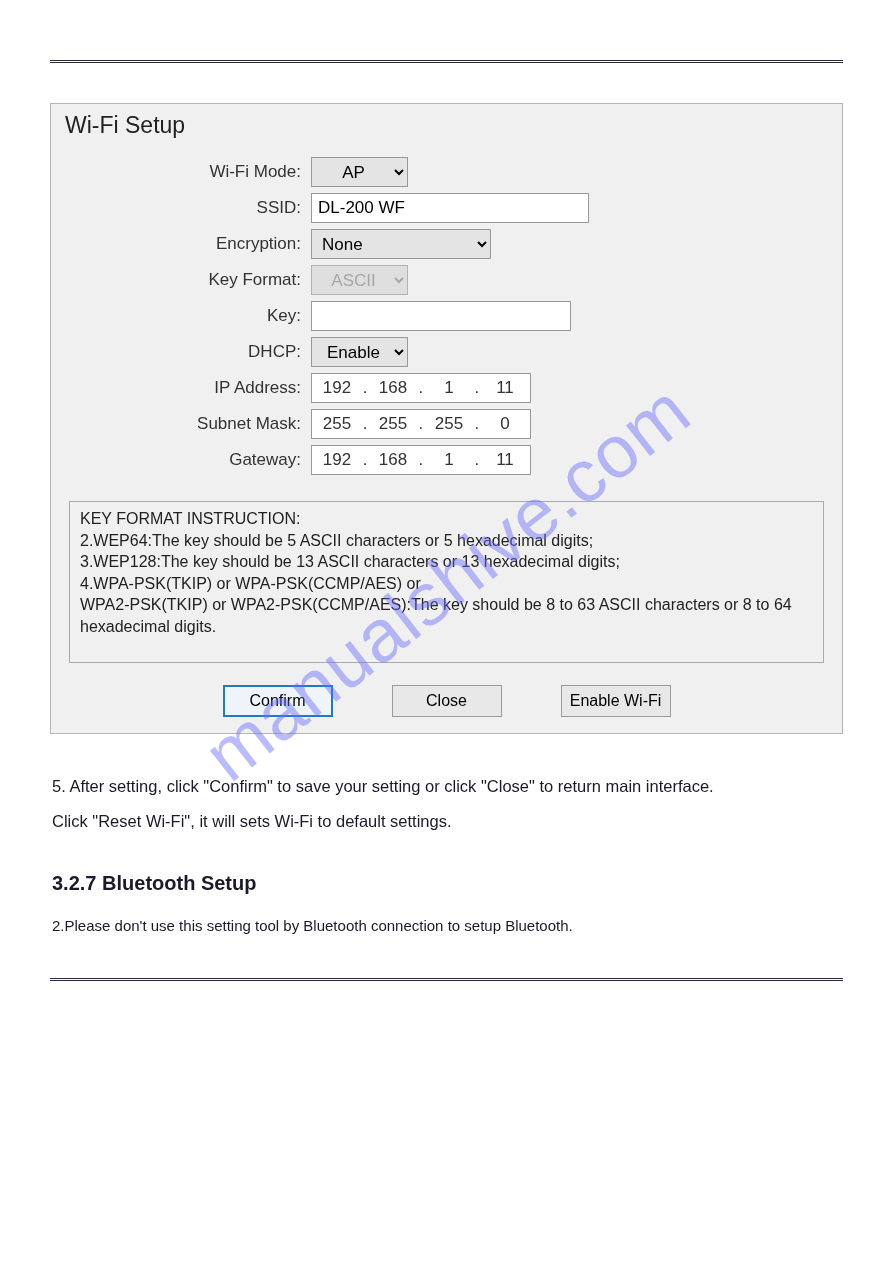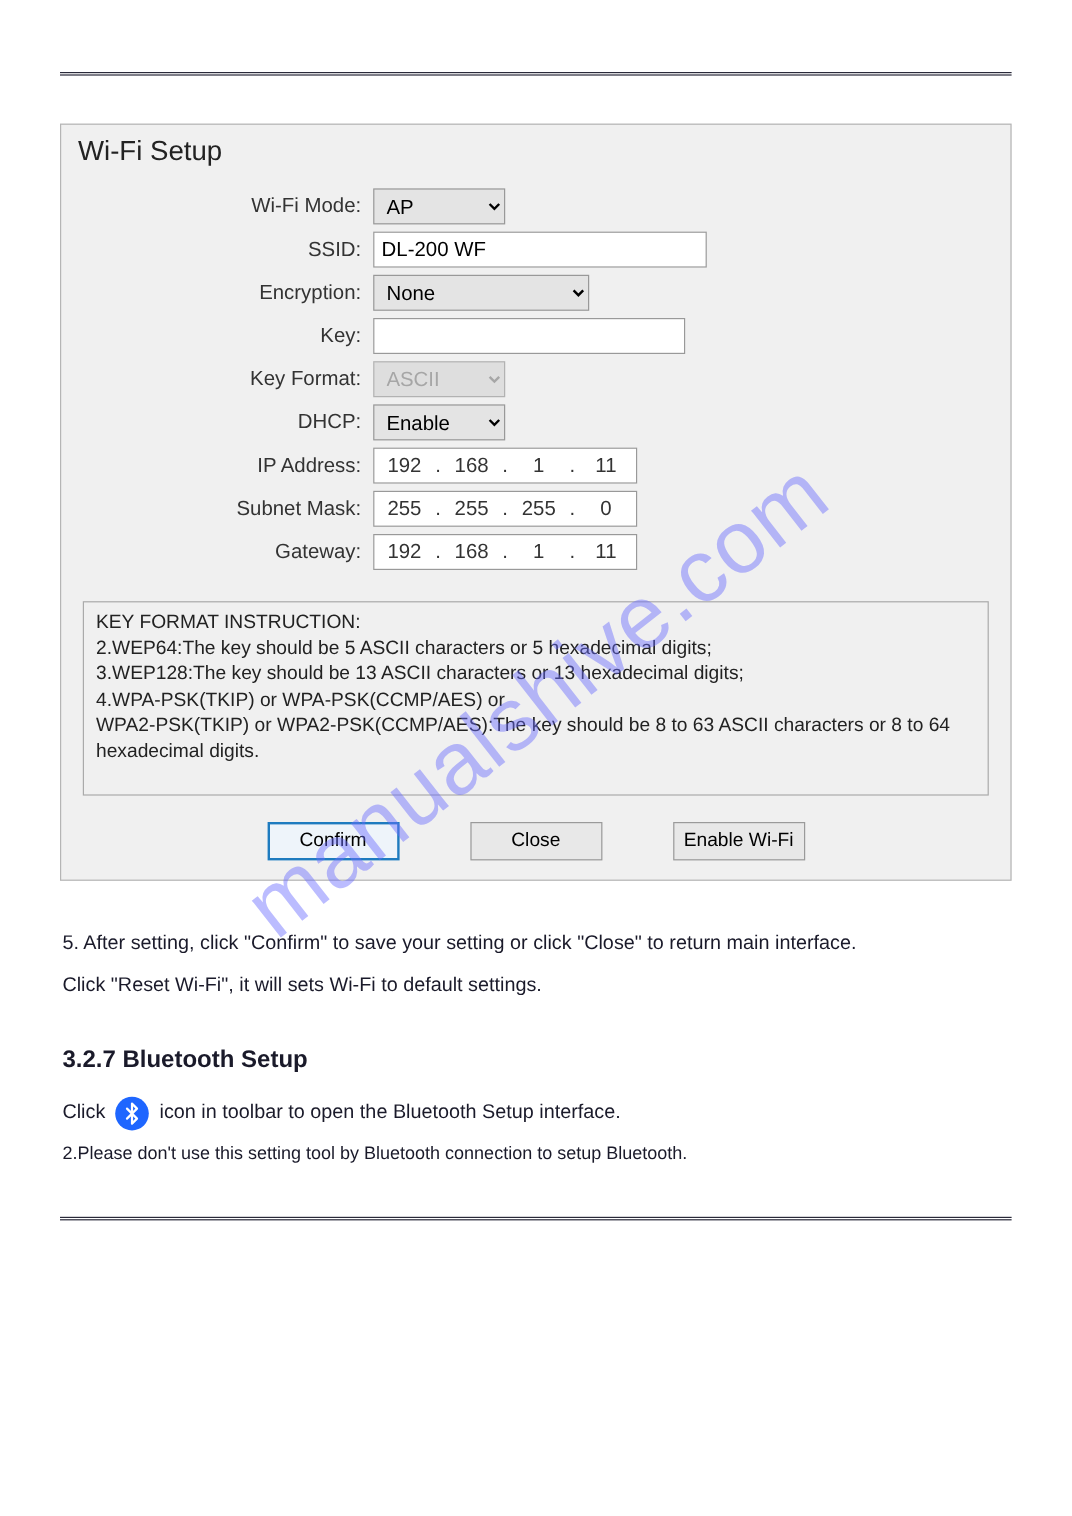--- a/index.html
+++ b/index.html
@@ -48,21 +48,21 @@
   }
   .ctrl { flex: 0 0 auto; }
   select, input.txt {
     border: 1px solid #999;
     background: #fff;
     font-size: 17px;
     padding: 4px 6px;
     height: 30px;
   }
   select { background: #e4e4e4; }
-  select.small { width: 110px; }
+  select.small { width: 97px; text-align: center; }
   select.med { width: 180px; }
   select.disabled { color: #888; background: #d7d7d7; }
   input.txt.med { width: 278px; }
   input.txt.wide { width: 260px; }
   .ipbox {
     display: inline-flex;
     align-items: center;
     border: 1px solid #999;
     background: #fff;
     height: 30px;
@@ -167,32 +167,32 @@
       <div class="row">
         <div class="lbl">Encryption:</div>
         <div class="ctrl">
           <select class="med">
             <option>None</option>
           </select>
         </div>
       </div>
 
       <div class="row">
-        <div class="lbl">Key:</div>
-        <div class="ctrl">
-          <input class="txt wide" value="" style="">
-        </div>
-      </div>
-
-      <div class="row">
         <div class="lbl">Key Format:</div>
         <div class="ctrl">
           <select class="small disabled" disabled="">
             <option>ASCII</option>
           </select>
+        </div>
+      </div>
+
+      <div class="row">
+        <div class="lbl">Key:</div>
+        <div class="ctrl">
+          <input class="txt wide" value="" style="">
         </div>
       </div>
 
       <div class="row">
         <div class="lbl">DHCP:</div>
         <div class="ctrl">
           <select class="small">
             <option>Enable</option>
           </select>
         </div>
@@ -258,29 +258,20 @@
       <button class="btn">Enable Wi-Fi</button>
     </div>
   </div>
 
   <div class="body-text">
     <p>5. After setting, click "Confirm" to save your setting or click "Close" to return main interface.</p>
     <p>Click "Reset Wi-Fi", it will sets Wi-Fi to default settings.</p>
 
     <div class="h1">3.2.7 Bluetooth Setup</div>
 
-    <p>
-      <span>Click </span>
-      <span class="bt-icon">
-        <svg width="16" height="20" viewBox="0 0 16 24" fill="none" stroke="#fff" stroke-width="2.2" stroke-linejoin="round" stroke-linecap="round">
-          <path d="M3 7 L13 17 L8 22 L8 2 L13 7 L3 17"></path>
-        </svg>
-      </span>
-      <span> icon in toolbar to open the Bluetooth Setup interface.</span>
-    </p>
 
     <p class="small-note">2.Please don't use this setting tool by Bluetooth connection to setup Bluetooth.</p>
   </div>
 
   <div class="watermark">manualshive.com</div>
 
   <hr class="dbl-rule bottom">
 
 </div>
 

